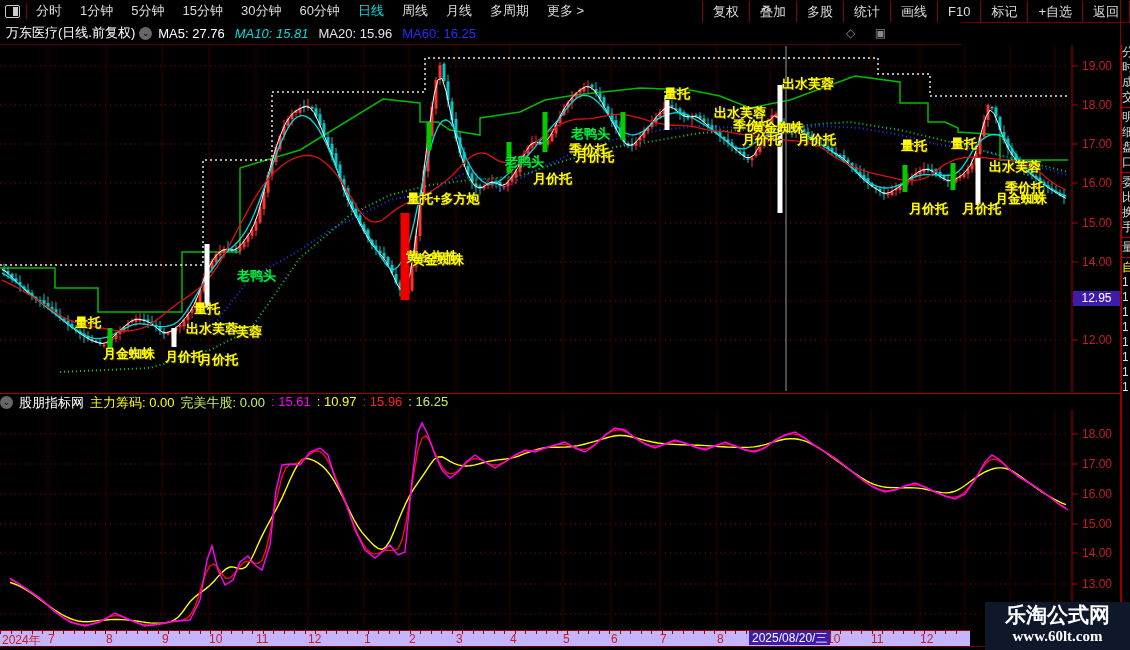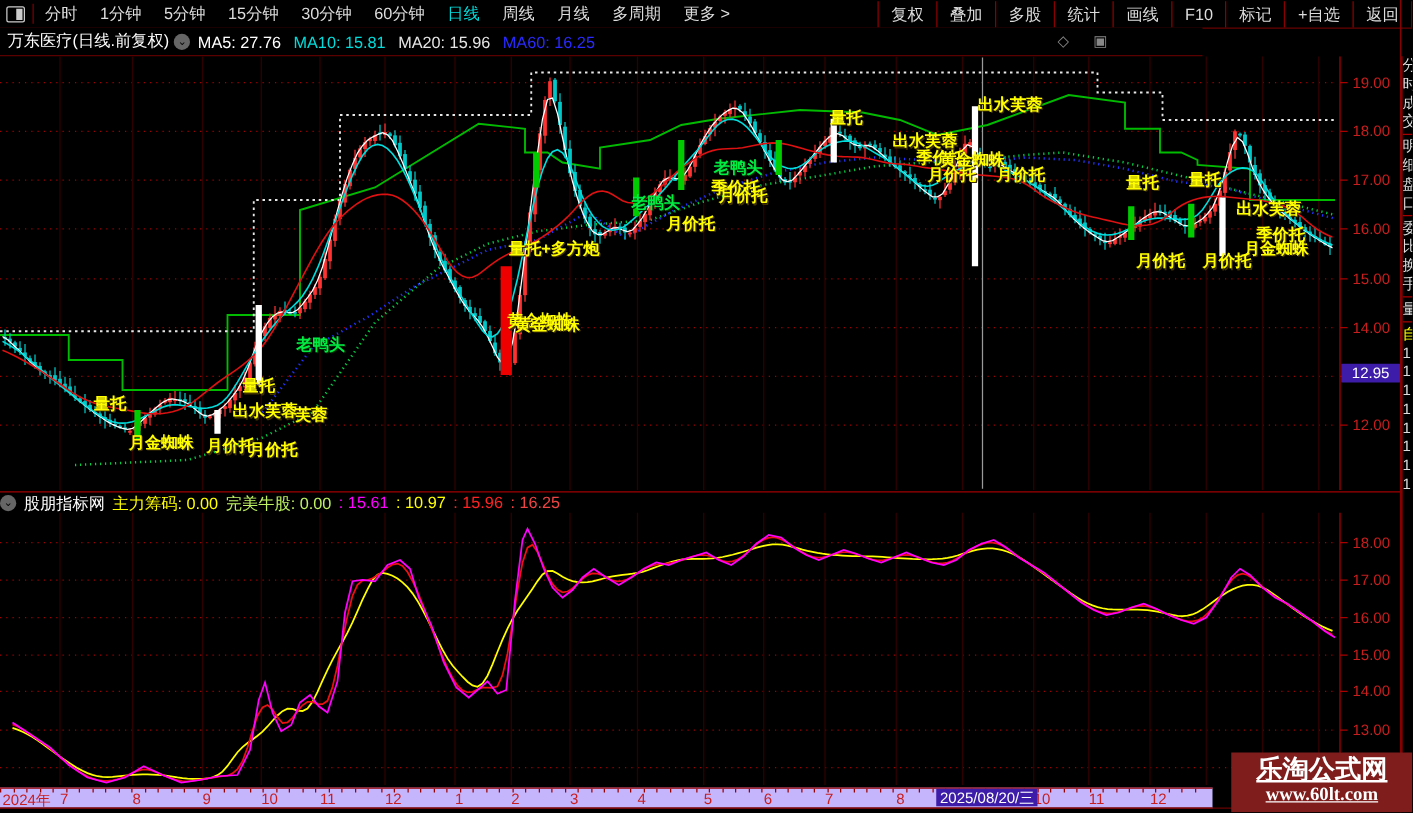--- a/index.html
+++ b/index.html
@@ -44,22 +44,22 @@
   #date-chip{position:absolute;background:#3c1ca8;color:#fff;font-size:12px;height:14px;line-height:14px;
              padding:0 3px;top:0;}
   #bottom-partial{position:absolute;left:0;top:646px;width:1130px;height:4px;border-top:1px solid #6a0000;}
   
   #right-strip{position:absolute;left:1121px;top:45px;width:9px;height:585px;border-left:1px solid #aa0000;
                overflow:hidden;background:#000;}
   #right-strip .rs-item{color:#ddd;font-size:12px;line-height:15px;width:14px;}
   #right-strip .rs-sep{height:1px;background:#aa0000;margin:2px 0;}
   #right-strip .rs-y{color:#ffff00;}
   
-  #watermark{position:absolute;left:985px;top:602px;width:145px;height:48px;background:#7f1d1d;color:#fff;
-             text-align:center;z-index:5;text-decoration:underline;}
+  #watermark{position:absolute;left:985px;top:602px;width:145px;height:48px;background:#0f172a;color:#fff;
+             text-align:center;z-index:5;}
   #wm1{font-family:"Liberation Serif",serif;font-weight:bold;font-size:21px;line-height:26px;}
   #wm2{font-family:"Liberation Serif",serif;font-weight:bold;font-size:15px;line-height:16px;}
   #right-border{position:absolute;left:1120px;top:0;width:1px;height:650px;background:#8a0000;}
 </style>
 </head>
 <body>
 <div id="root">
 
   <div id="toolbar">
     <span id="win-icon">
@@ -88,21 +88,21 @@
         <span class="tb-item">F10</span>
         <span class="tb-item">标记</span>
         <span class="tb-item">+自选</span>
         <span class="tb-item">返回</span>
       </span>
   </div>
 
   <div id="stock-header">
     <span id="stock-title">万东医疗(日线.前复权)</span>
     <span class="circle-chevron">⌄</span>
-    <span id="ma-legend"><span class="ma-item" style="color: rgb(255, 255, 255);">MA5: 27.76</span><span class="ma-item" style="color: rgb(0, 220, 220);">MA10: 15.81</span><span class="ma-item" style="color: #e5e5e5;">MA20: 15.96</span><span class="ma-item" style="color: rgb(42, 42, 255);">MA60: 16.25</span></span>
+    <span id="ma-legend"><span class="ma-item" style="color: rgb(255, 255, 255);">MA5: 27.76</span><span class="ma-item" style="color: rgb(0, 220, 220); font-style: italic;">MA10: 15.81</span><span class="ma-item" style="color: #e5e5e5;">MA20: 15.96</span><span class="ma-item" style="color: rgb(42, 42, 255);">MA60: 16.25</span></span>
     <span id="hdr-icons">◇ ▣</span>
   </div>
 
   <svg id="svg-main" width="1130" height="347" viewBox="0 45 1130 347" style="top:45px;">
       <polyline points="0,66 1070,66" fill="none" stroke="#a00000" stroke-width="1" stroke-dasharray="1,4"></polyline>
       <polyline points="0,105 1070,105" fill="none" stroke="#a00000" stroke-width="1" stroke-dasharray="1,4"></polyline>
       <polyline points="0,144 1070,144" fill="none" stroke="#a00000" stroke-width="1" stroke-dasharray="1,4"></polyline>
       <polyline points="0,183 1070,183" fill="none" stroke="#a00000" stroke-width="1" stroke-dasharray="1,4"></polyline>
       <polyline points="0,223 1070,223" fill="none" stroke="#a00000" stroke-width="1" stroke-dasharray="1,4"></polyline>
       <polyline points="0,262 1070,262" fill="none" stroke="#a00000" stroke-width="1" stroke-dasharray="1,4"></polyline>
@@ -738,21 +738,21 @@
 
   <div id="lower-header">
     <span class="circle-chevron">⌄</span>
     <span class="seg" style="color:#fff">股朋指标网</span>
     <span id="lower-legend" style="display: inline-flex;">
         <span class="seg" style="color: rgb(255, 255, 0);">主力筹码: 0.00</span>
         <span class="seg" style="color: #bef264;">完美牛股: 0.00</span>
         <span class="seg" style="color: rgb(255, 0, 255);">: 15.61</span>
         <span class="seg" style="color: rgb(255, 255, 0);">: 10.97</span>
         <span class="seg" style="color: rgb(255, 34, 34);">: 15.96</span>
-        <span class="seg" style="color: #ef4444;">: 16.25</span>
+        <span class="seg" style="color: #bef264;">: 16.25</span>
       </span>
   </div>
   <svg id="svg-lower" width="1130" height="218" viewBox="0 410 1130 218" style="top:410px;">
       <polyline points="0,434 1070,434" fill="none" stroke="#a00000" stroke-width="1" stroke-dasharray="1,4"></polyline>
       <polyline points="0,464 1070,464" fill="none" stroke="#a00000" stroke-width="1" stroke-dasharray="1,4"></polyline>
       <polyline points="0,494 1070,494" fill="none" stroke="#a00000" stroke-width="1" stroke-dasharray="1,4"></polyline>
       <polyline points="0,524 1070,524" fill="none" stroke="#a00000" stroke-width="1" stroke-dasharray="1,4"></polyline>
       <polyline points="0,553 1070,553" fill="none" stroke="#a00000" stroke-width="1" stroke-dasharray="1,4"></polyline>
       <polyline points="0,584 1070,584" fill="none" stroke="#a00000" stroke-width="1" stroke-dasharray="1,4"></polyline>
       <polyline points="0,614 1070,614" fill="none" stroke="#a00000" stroke-width="1" stroke-dasharray="1,4"></polyline>

